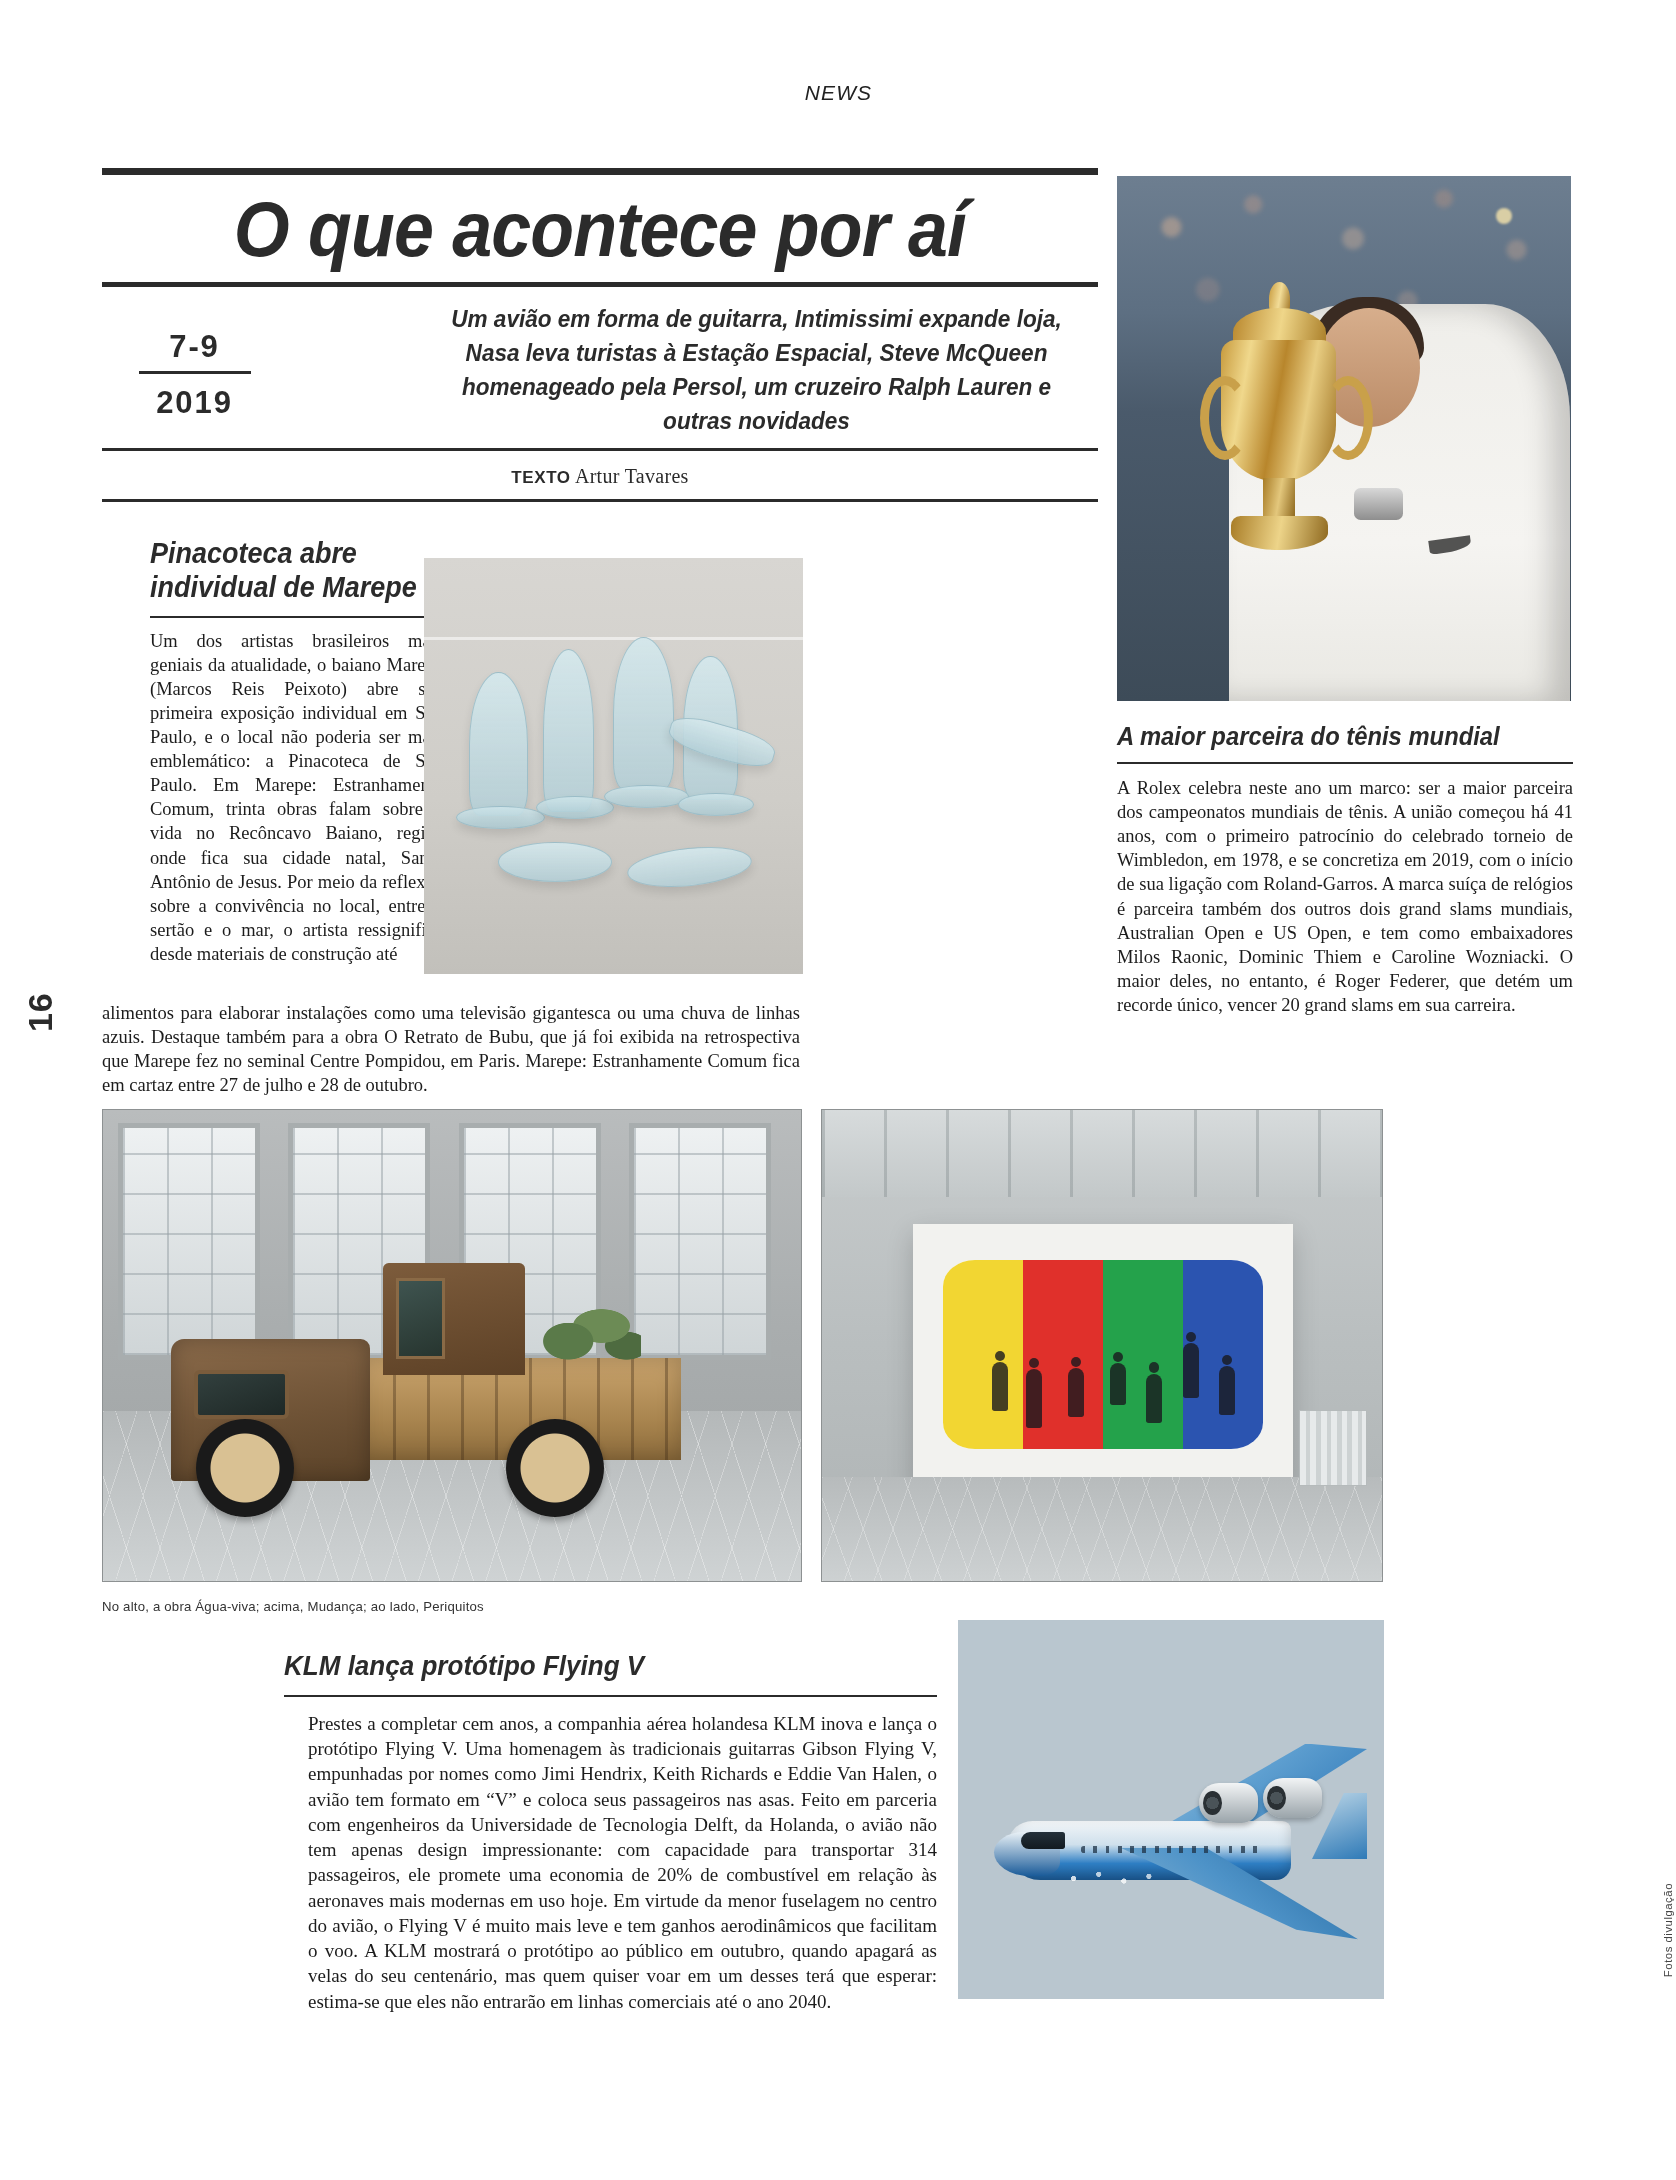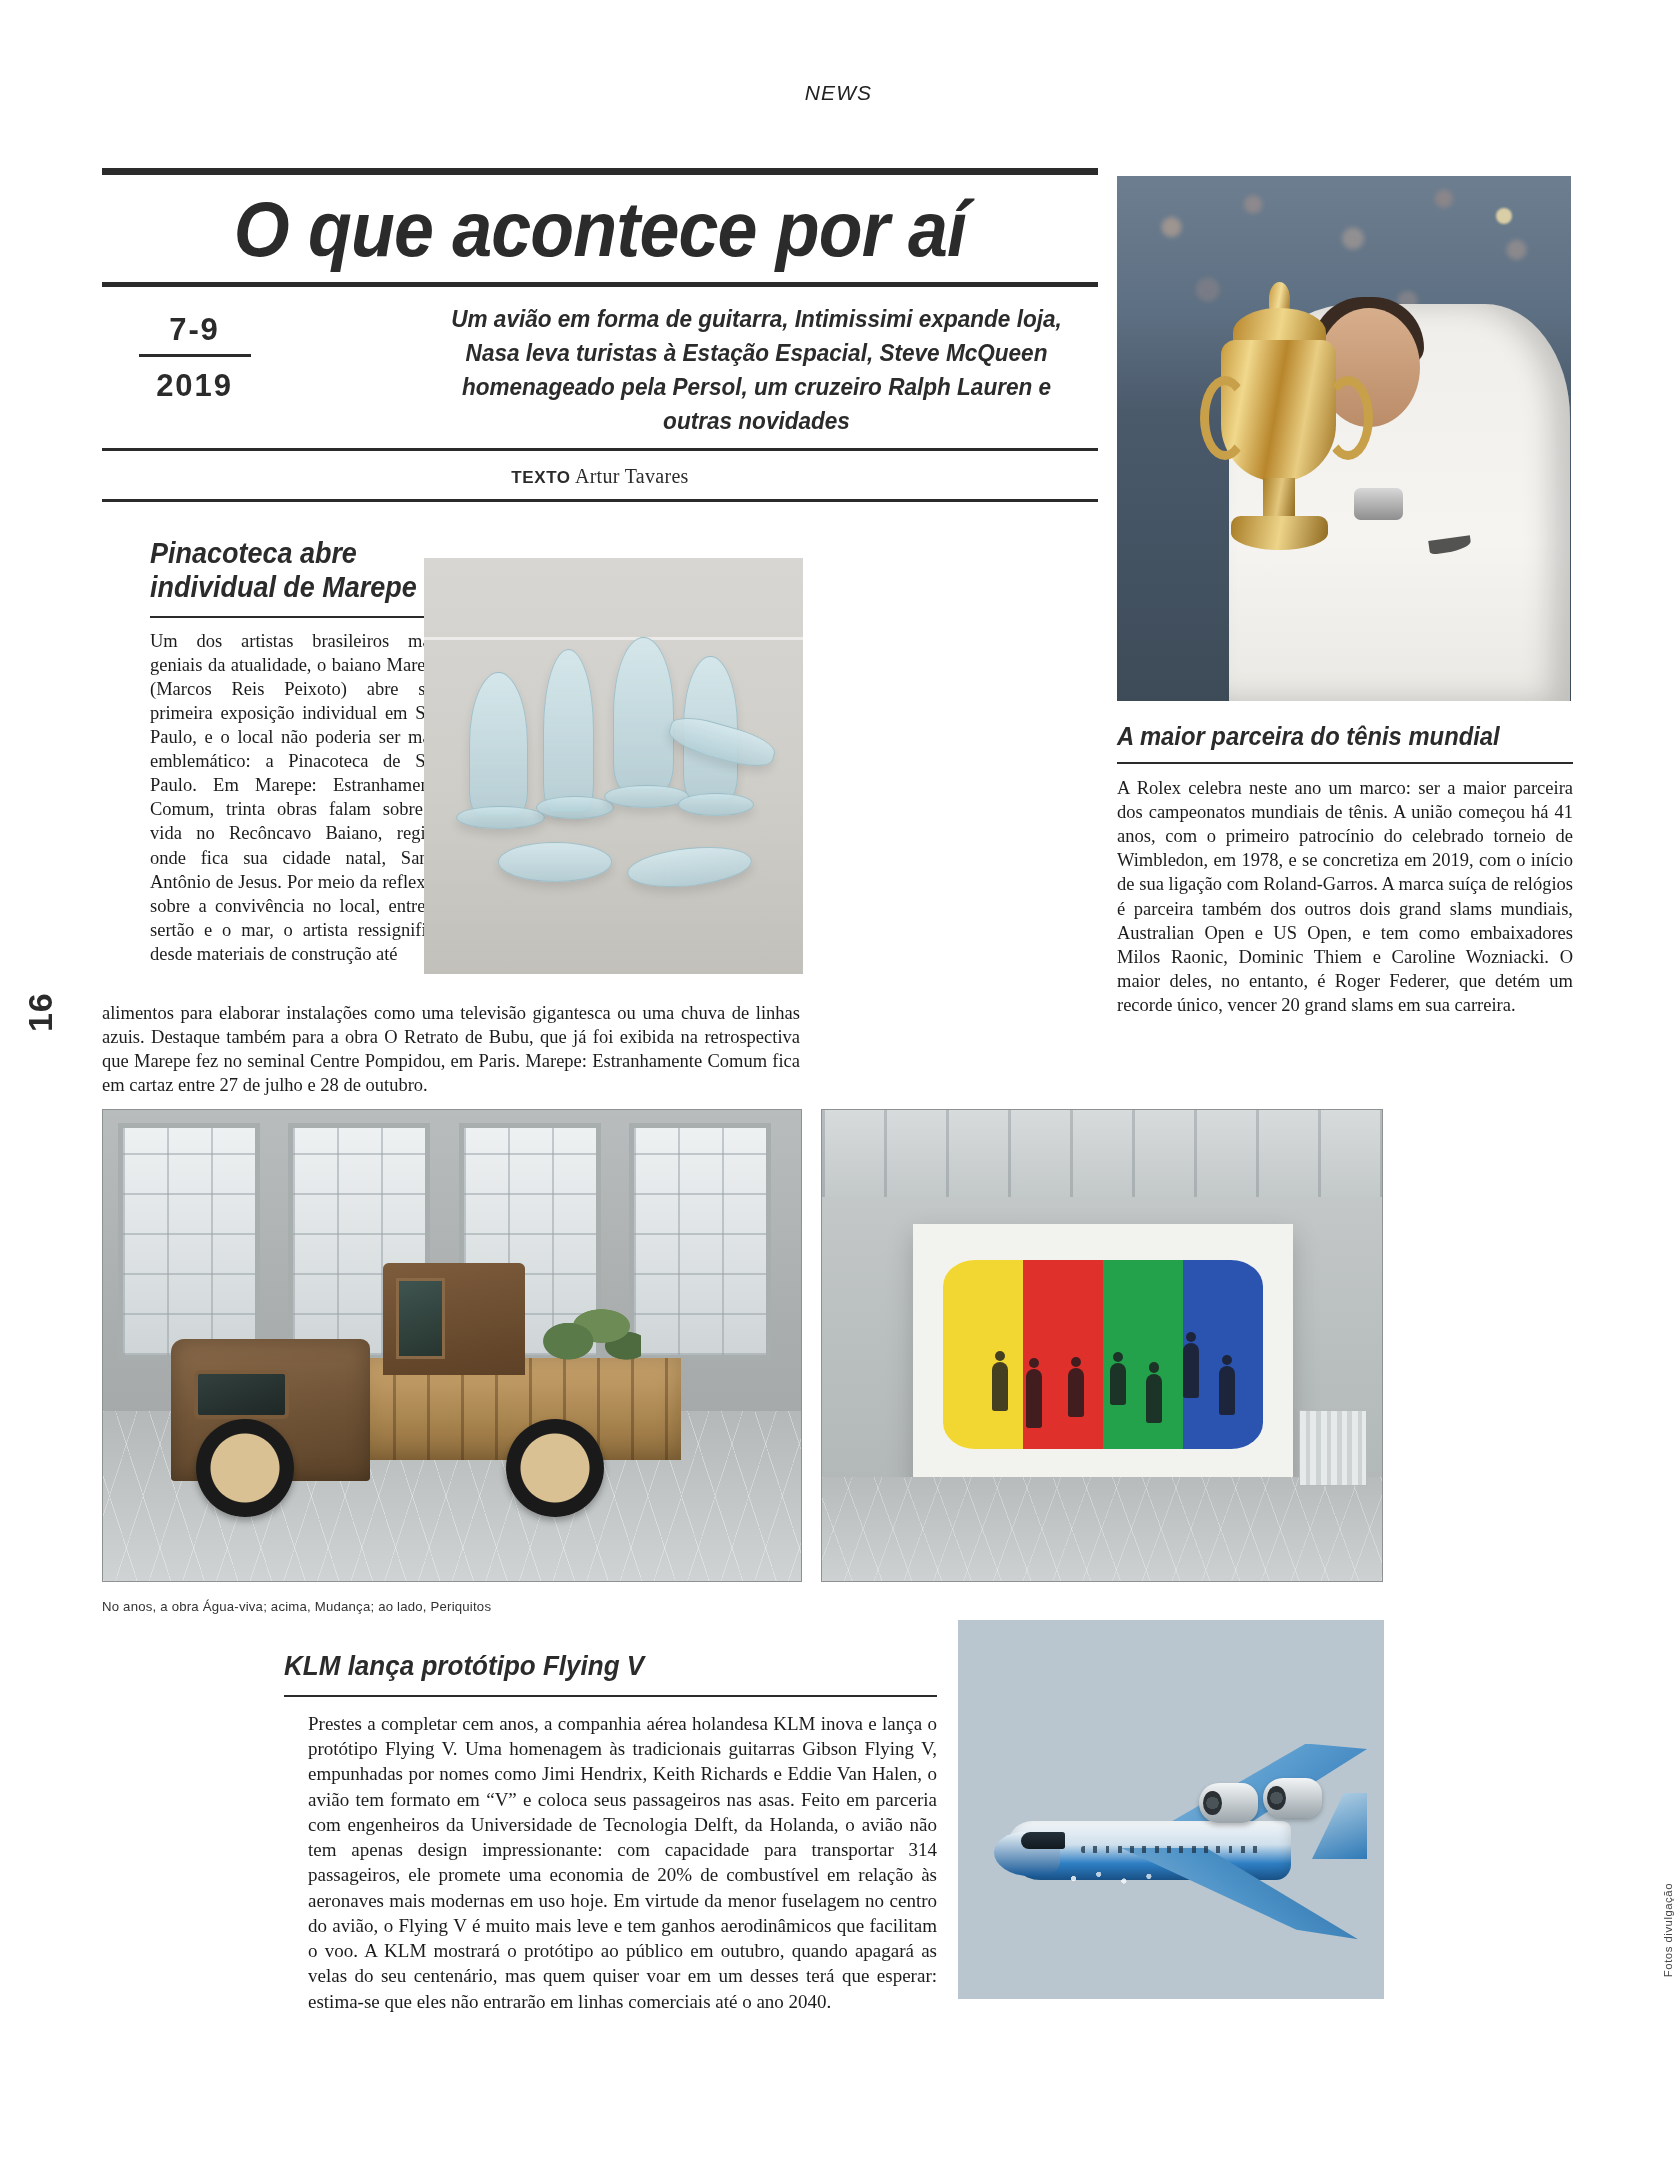--- a/index.html
+++ b/index.html
@@ -82,21 +82,21 @@
     line-height: 1.02;
     letter-spacing: -0.9px;
     text-align: center;
     color: #2b2b2b;
     padding: 15px 0 13.2px 0;
     transform: scaleX(0.92);
   }
 
   .deck-row {
     display: flex;
-    align-items: flex-start;
+    align-items: center;
     padding: 15px 0 9.5px 0;
     gap: 48px;
   }
   .date-box {
     width: 185px;
     flex: 0 0 185px;
     text-align: center;
     font-family: "Liberation Sans", sans-serif;
     font-weight: bold;
     color: #2b2b2b;
@@ -721,21 +721,21 @@
       <span style="left:203px; bottom:26.5px;"></span>
       <span style="left:240px; bottom:51px; height:55px;"></span>
       <span style="left:276px; bottom:34px;"></span>
     </div>
     <div class="floor2">
         <i></i>
       </div>
     <div class="radiator"></div>
   </div>
 
-  <div class="caption">No anos, a obra Água-viva; acima, Mudança; ao lado, Periquitos</div>
+  <div class="caption">No alto, a obra Água-viva; acima, Mudança; ao lado, Periquitos</div>
 
   <div class="klm-col">
     <div class="sec-head">KLM lança protótipo Flying V</div>
     <div class="rule-hair"></div>
     <div class="body-text">Prestes a completar cem anos, a companhia aérea holandesa KLM inova e lança o protótipo Flying V. Uma homenagem às tradicionais guitarras Gibson Flying V, empunhadas por nomes como Jimi Hendrix, Keith Richards e Eddie Van Halen, o avião tem formato em “V” e coloca seus passageiros nas asas. Feito em parceria com engenheiros da Universidade de Tecnologia Delft, da Holanda, o avião não tem apenas design impressionante: com capacidade para transportar 314 passageiros, ele promete uma economia de 20% de combustível em relação às aeronaves mais modernas em uso hoje. Em virtude da menor fuselagem no centro do avião, o Flying V é muito mais leve e tem ganhos aerodinâmicos que facilitam o voo. A KLM mostrará o protótipo ao público em outubro, quando apagará as velas do seu centenário, mas quem quiser voar em um desses terá que esperar: estima-se que eles não entrarão em linhas comerciais até o ano 2040.</div>
   </div>
 
   <div class="plane-photo">
     <div class="plane">
       <div class="wing-up"></div>

